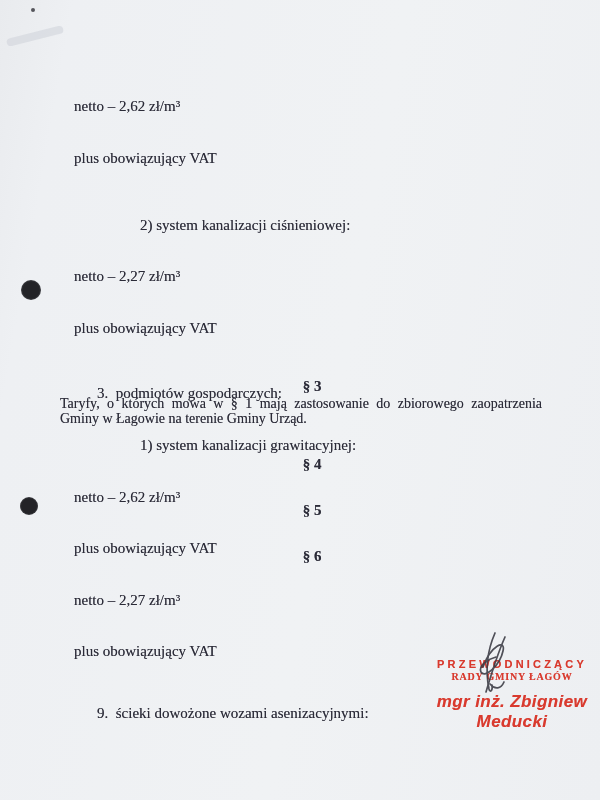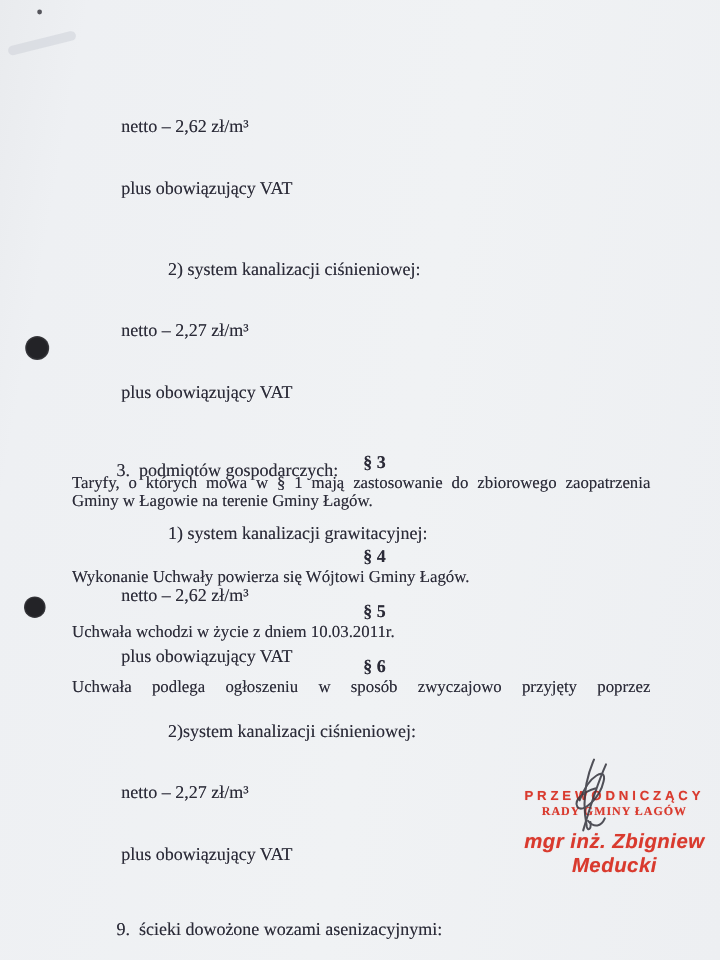--- a/index.html
+++ b/index.html
@@ -36,21 +36,21 @@
   .hole-2 { left: 20px; top: 497px; width: 18px; height: 18px; }
 
   
   .tariff {
     position: absolute; left: 0; top: 64px; width: 600px;
     font-size: 15px; line-height: 17.2px;
     text-shadow: 0 0 0.5px rgba(43,43,56,0.55);
     white-space: pre;
   }
   .tl { height: 17.2px; }
-  .ind-price { padding-left: 101px; }
+  .ind-price { padding-left: 74px; }
   .ind-paren { padding-left: 140px; }
   .ind-num   { padding-left: 97px;  }
   .gap-lg { margin-top: 15px; }
   .gap-md { margin-top: 14px; }
   .gap-sm { margin-top: 10px; }
 
   
   .section {
     position: absolute; left: 60px; width: 482px;
     font-size: 14px; line-height: 15.2px;
@@ -106,47 +106,43 @@
   <div class="tariff">
     <div class="tl ind-price">netto – 2,62 zł/m³</div>
     <div class="tl ind-price">plus obowiązujący VAT</div>
     <div class="tl ind-paren gap-lg">2) system kanalizacji ciśnieniowej:</div>
     <div class="tl ind-price">netto – 2,27 zł/m³</div>
     <div class="tl ind-price">plus obowiązujący VAT</div>
     <div class="tl ind-num gap-md">3.  podmiotów gospodarczych:</div>
     <div class="tl ind-paren">1) system kanalizacji grawitacyjnej:</div>
     <div class="tl ind-price">netto – 2,62 zł/m³</div>
     <div class="tl ind-price">plus obowiązujący VAT</div>
-    <div class="tl ind-paren gap-sm">2)system kanalizacji ciśnieniowej:</div>
     <div class="tl ind-price">netto – 2,27 zł/m³</div>
     <div class="tl ind-price">plus obowiązujący VAT</div>
     <div class="tl ind-num gap-sm">9.  ścieki dowożone wozami asenizacyjnymi:</div>
     
     
   </div>
 
   <div class="section sec3">
     <div class="sec-head">§ 3</div>
     <div class="pline just">Taryfy, o których mowa w § 1 mają zastosowanie do zbiorowego zaopatrzenia</div>
-    <div class="pline">Gminy w Łagowie na terenie Gminy Łagów.</div>
+    <div class="pline">Gminy w Łagowie na terenie Gminy Urząd.</div>
   </div>
 
   <div class="section sec4">
     <div class="sec-head">§ 4</div>
-    <div class="pline">Wykonanie Uchwały powierza się Wójtowi Gminy Łagów.</div>
   </div>
 
   <div class="section sec5">
     <div class="sec-head">§ 5</div>
-    <div class="pline">Uchwała wchodzi w życie z dniem 10.03.2011r.</div>
   </div>
 
   <div class="section sec6">
     <div class="sec-head">§ 6</div>
-    <div class="pline just">Uchwała podlega ogłoszeniu w sposób zwyczajowo przyjęty poprzez</div>
   </div>
 
   <div class="stamp">
     <div class="stamp-l1">PRZEWODNICZĄCY</div>
     <div class="stamp-l2">RADY GMINY ŁAGÓW</div>
     <div class="stamp-l3">mgr inż. Zbigniew Meducki</div>
   </div>
 
   <svg class="signature" viewBox="0 0 62 68" fill="none" xmlns="http://www.w3.org/2000/svg">
     <g stroke="#3a3a43" stroke-width="1.7" stroke-linecap="round" opacity="0.88">

